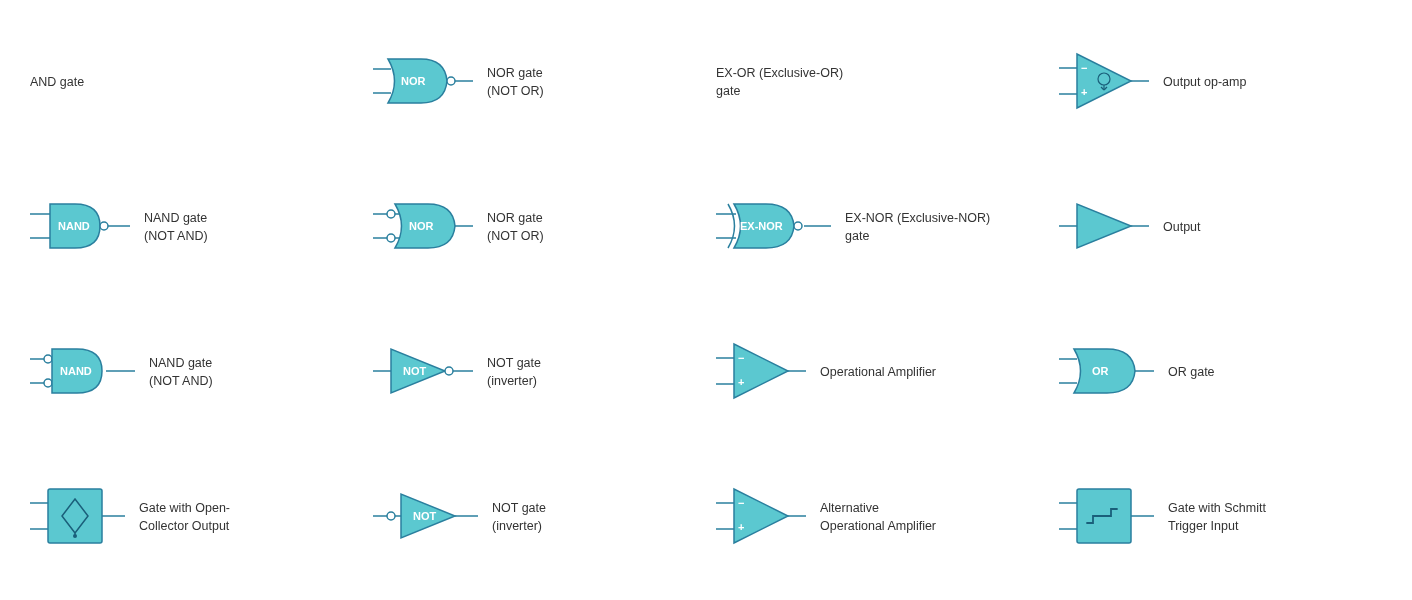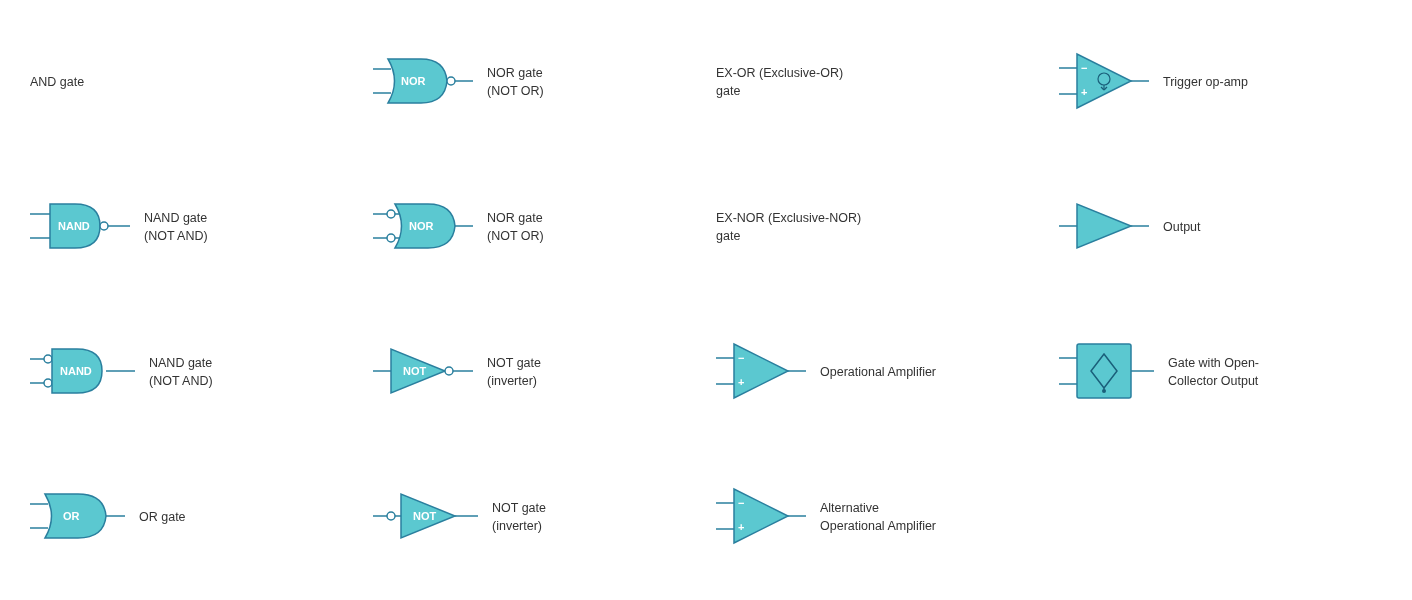--- a/index.html
+++ b/index.html
@@ -87,21 +87,21 @@
         <text x="22" y="26" fill="#1a5f7a" font-size="11" font-weight="bold" fill-opacity="1">−</text>
 
         <text x="22" y="50" fill="#1a5f7a" font-size="11" font-weight="bold">+</text>
 
         <circle cx="45" cy="33" r="6" fill="none" stroke="#1a5f7a" stroke-width="1.2"></circle>
         <line x1="45" y1="39" x2="45" y2="44" stroke="#1a5f7a" stroke-width="1.2"></line>
         <line x1="42" y1="41" x2="45" y2="44" stroke="#1a5f7a" stroke-width="1.2"></line>
         <line x1="48" y1="41" x2="45" y2="44" stroke="#1a5f7a" stroke-width="1.2"></line>
       </svg>
     </div>
-    <div class="label">Trigger op-amp</div>
+    <div class="label">Output op-amp</div>
   </div>
 
   <div class="cell">
     <div class="symbol">
       <svg width="100" height="60" viewBox="0 0 100 60">
         <line x1="0" y1="18" x2="20" y2="18" stroke="#2a7f9e" stroke-width="1.5"></line>
         <line x1="0" y1="42" x2="20" y2="42" stroke="#2a7f9e" stroke-width="1.5"></line>
         <line x1="76" y1="30" x2="100" y2="30" stroke="#2a7f9e" stroke-width="1.5"></line>
         <path d="M20,8 L20,52 L45,52 Q70,52 70,30 Q70,8 45,8 Z" fill="#5bc8d0" stroke="#2a7f9e" stroke-width="1.5"></path>
         <circle cx="74" cy="30" r="4" fill="white" stroke="#2a7f9e" stroke-width="1.5"></circle>
@@ -123,20 +123,31 @@
         <line x1="22" y1="42" x2="26" y2="42" stroke="#2a7f9e" stroke-width="1.5"></line>
         <line x1="78" y1="30" x2="100" y2="30" stroke="#2a7f9e" stroke-width="1.5"></line>
         <path d="M22,8 Q35,30 22,52 L55,52 Q80,52 82,30 Q80,8 55,8 Z" fill="#5bc8d0" stroke="#2a7f9e" stroke-width="1.5"></path>
         <text x="36" y="34" fill="white" font-size="12" font-weight="bold">NOR</text>
       </svg>
     </div>
     <div class="label">NOR gate<br>(NOT OR)</div>
   </div>
 
   <div class="cell">
+    <div class="symbol">
+      <svg width="115" height="60" viewBox="0 0 115 60">
+        <line x1="0" y1="18" x2="20" y2="18" stroke="#2a7f9e" stroke-width="1.5"></line>
+        <line x1="0" y1="42" x2="20" y2="42" stroke="#2a7f9e" stroke-width="1.5"></line>
+        <line x1="88" y1="30" x2="115" y2="30" stroke="#2a7f9e" stroke-width="1.5"></line>
+        <path d="M12,8 Q25,30 12,52" fill="none" stroke="#2a7f9e" stroke-width="1.5"></path>
+        <path d="M18,8 Q31,30 18,52 L50,52 Q76,52 78,30 Q76,8 50,8 Z" fill="#5bc8d0" stroke="#2a7f9e" stroke-width="1.5"></path>
+        <circle cx="82" cy="30" r="4" fill="white" stroke="#2a7f9e" stroke-width="1.5"></circle>
+        <text x="24" y="34" fill="white" font-size="10" font-weight="bold">EX-NOR</text>
+      </svg>
+    </div>
     <div class="label">EX-NOR (Exclusive-NOR)<br>gate</div>
   </div>
 
   <div class="cell">
     <div class="symbol">
       <svg width="90" height="60" viewBox="0 0 90 60">
         <line x1="0" y1="30" x2="18" y2="30" stroke="#2a7f9e" stroke-width="1.5"></line>
         <line x1="72" y1="30" x2="90" y2="30" stroke="#2a7f9e" stroke-width="1.5"></line>
         <path d="M18,8 L18,52 L72,30 Z" fill="#5bc8d0" stroke="#2a7f9e" stroke-width="1.5"></path>
       </svg>
@@ -183,47 +194,47 @@
         <path d="M18,8 L18,62 L72,35 Z" fill="#5bc8d0" stroke="#2a7f9e" stroke-width="1.5"></path>
         <text x="22" y="26" fill="#1a5f7a" font-size="13" font-weight="bold">−</text>
         <text x="22" y="50" fill="#1a5f7a" font-size="13" font-weight="bold">+</text>
       </svg>
     </div>
     <div class="label">Operational Amplifier</div>
   </div>
 
   <div class="cell">
     <div class="symbol">
-      <svg width="95" height="70" viewBox="0 0 95 70">
-        <line x1="0" y1="22" x2="18" y2="22" stroke="#2a7f9e" stroke-width="1.5"></line>
-        <line x1="0" y1="48" x2="18" y2="48" stroke="#2a7f9e" stroke-width="1.5"></line>
-        <line x1="72" y1="35" x2="95" y2="35" stroke="#2a7f9e" stroke-width="1.5"></line>
-
-        <rect x="18" y="8" width="54" height="54" rx="2" fill="#5bc8d0" stroke="#2a7f9e" stroke-width="1.5"></rect>
-
-        <path d="M45,18 L58,35 L45,52 L32,35 Z" fill="none" stroke="#1a5f7a" stroke-width="1.5"></path>
-
-        <circle cx="45" cy="55" r="2" fill="#1a5f7a"></circle>
-        <line x1="45" y1="52" x2="45" y2="55" stroke="#1a5f7a" stroke-width="1.2"></line>
-      </svg>
-    </div>
-    <div class="label">Gate with Open-<br>Collector Output</div>
-  </div>
-
-  <div class="cell">
-    <div class="symbol">
       <svg width="95" height="60" viewBox="0 0 95 60">
         <line x1="0" y1="18" x2="18" y2="18" stroke="#2a7f9e" stroke-width="1.5"></line>
         <line x1="0" y1="42" x2="18" y2="42" stroke="#2a7f9e" stroke-width="1.5"></line>
         <line x1="76" y1="30" x2="95" y2="30" stroke="#2a7f9e" stroke-width="1.5"></line>
         <path d="M15,8 Q28,30 15,52 L48,52 Q74,52 76,30 Q74,8 48,8 Z" fill="#5bc8d0" stroke="#2a7f9e" stroke-width="1.5"></path>
         <text x="33" y="34" fill="white" font-size="12" font-weight="bold">OR</text>
       </svg>
     </div>
     <div class="label">OR gate</div>
+  </div>
+
+  <div class="cell">
+    <div class="symbol">
+      <svg width="95" height="70" viewBox="0 0 95 70">
+        <line x1="0" y1="22" x2="18" y2="22" stroke="#2a7f9e" stroke-width="1.5"></line>
+        <line x1="0" y1="48" x2="18" y2="48" stroke="#2a7f9e" stroke-width="1.5"></line>
+        <line x1="72" y1="35" x2="95" y2="35" stroke="#2a7f9e" stroke-width="1.5"></line>
+
+        <rect x="18" y="8" width="54" height="54" rx="2" fill="#5bc8d0" stroke="#2a7f9e" stroke-width="1.5"></rect>
+
+        <path d="M45,18 L58,35 L45,52 L32,35 Z" fill="none" stroke="#1a5f7a" stroke-width="1.5"></path>
+
+        <circle cx="45" cy="55" r="2" fill="#1a5f7a"></circle>
+        <line x1="45" y1="52" x2="45" y2="55" stroke="#1a5f7a" stroke-width="1.2"></line>
+      </svg>
+    </div>
+    <div class="label">Gate with Open-<br>Collector Output</div>
   </div>
 
   <div class="cell">
     <div class="symbol">
       <svg width="105" height="60" viewBox="0 0 105 60">
         <line x1="0" y1="30" x2="14" y2="30" stroke="#2a7f9e" stroke-width="1.5"></line>
         <circle cx="18" cy="30" r="4" fill="white" stroke="#2a7f9e" stroke-width="1.5"></circle>
         <line x1="22" y1="30" x2="28" y2="30" stroke="#2a7f9e" stroke-width="1.5"></line>
         <line x1="82" y1="30" x2="105" y2="30" stroke="#2a7f9e" stroke-width="1.5"></line>
         <path d="M28,8 L28,52 L82,30 Z" fill="#5bc8d0" stroke="#2a7f9e" stroke-width="1.5"></path>
@@ -240,14 +251,28 @@
         <line x1="0" y1="48" x2="18" y2="48" stroke="#2a7f9e" stroke-width="1.5"></line>
         <line x1="72" y1="35" x2="90" y2="35" stroke="#2a7f9e" stroke-width="1.5"></line>
         <path d="M18,8 L18,62 L72,35 Z" fill="#5bc8d0" stroke="#2a7f9e" stroke-width="1.5"></path>
         <text x="22" y="26" fill="#1a5f7a" font-size="13" font-weight="bold">−</text>
         <text x="22" y="50" fill="#1a5f7a" font-size="13" font-weight="bold">+</text>
       </svg>
     </div>
     <div class="label">Alternative<br>Operational Amplifier</div>
   </div>
 
+  <div class="cell">
+    <div class="symbol">
+      <svg width="95" height="70" viewBox="0 0 95 70">
+        <line x1="0" y1="22" x2="18" y2="22" stroke="#2a7f9e" stroke-width="1.5"></line>
+        <line x1="0" y1="48" x2="18" y2="48" stroke="#2a7f9e" stroke-width="1.5"></line>
+        <line x1="72" y1="35" x2="95" y2="35" stroke="#2a7f9e" stroke-width="1.5"></line>
+
+        <rect x="18" y="8" width="54" height="54" rx="2" fill="#5bc8d0" stroke="#2a7f9e" stroke-width="1.5"></rect>
+
+        <path d="M28,42 L34,42 L34,35 L52,35 L52,28 L58,28" fill="none" stroke="#1a5f7a" stroke-width="1.8" stroke-linecap="round"></path>
+      </svg>
+    </div>
+    <div class="label">Gate with Schmitt<br>Trigger Input</div>
+  </div>
 
 </div>
 
 </body></html>

